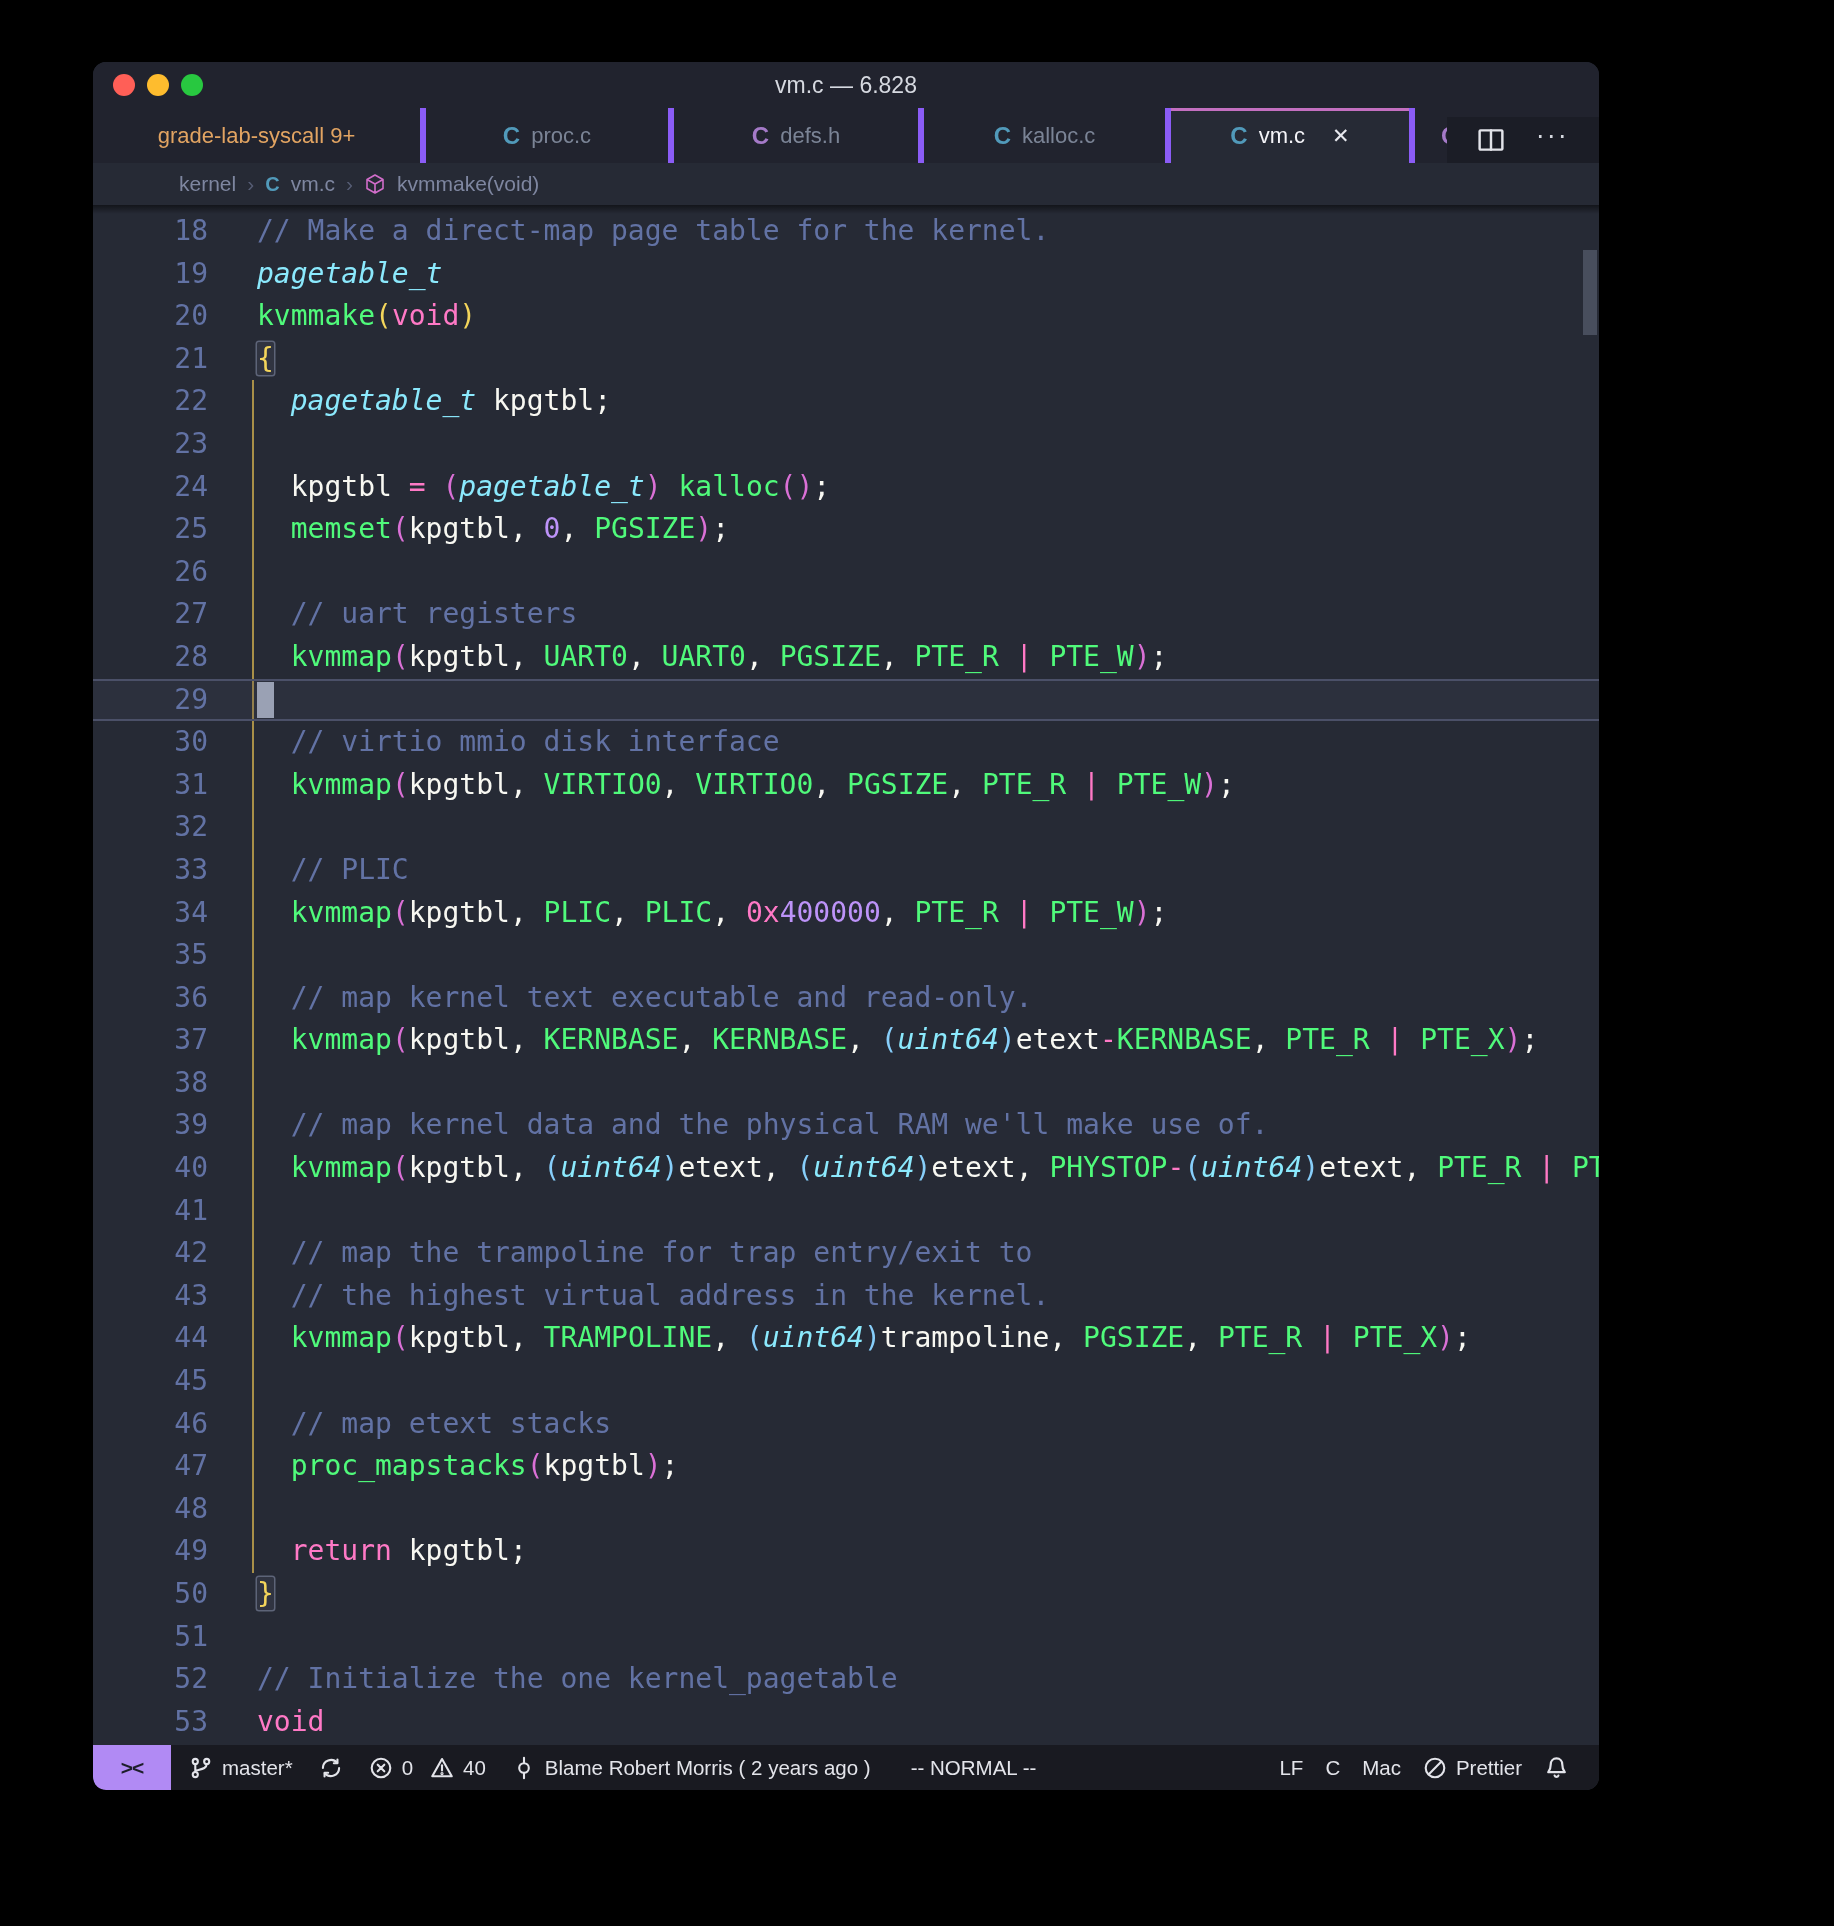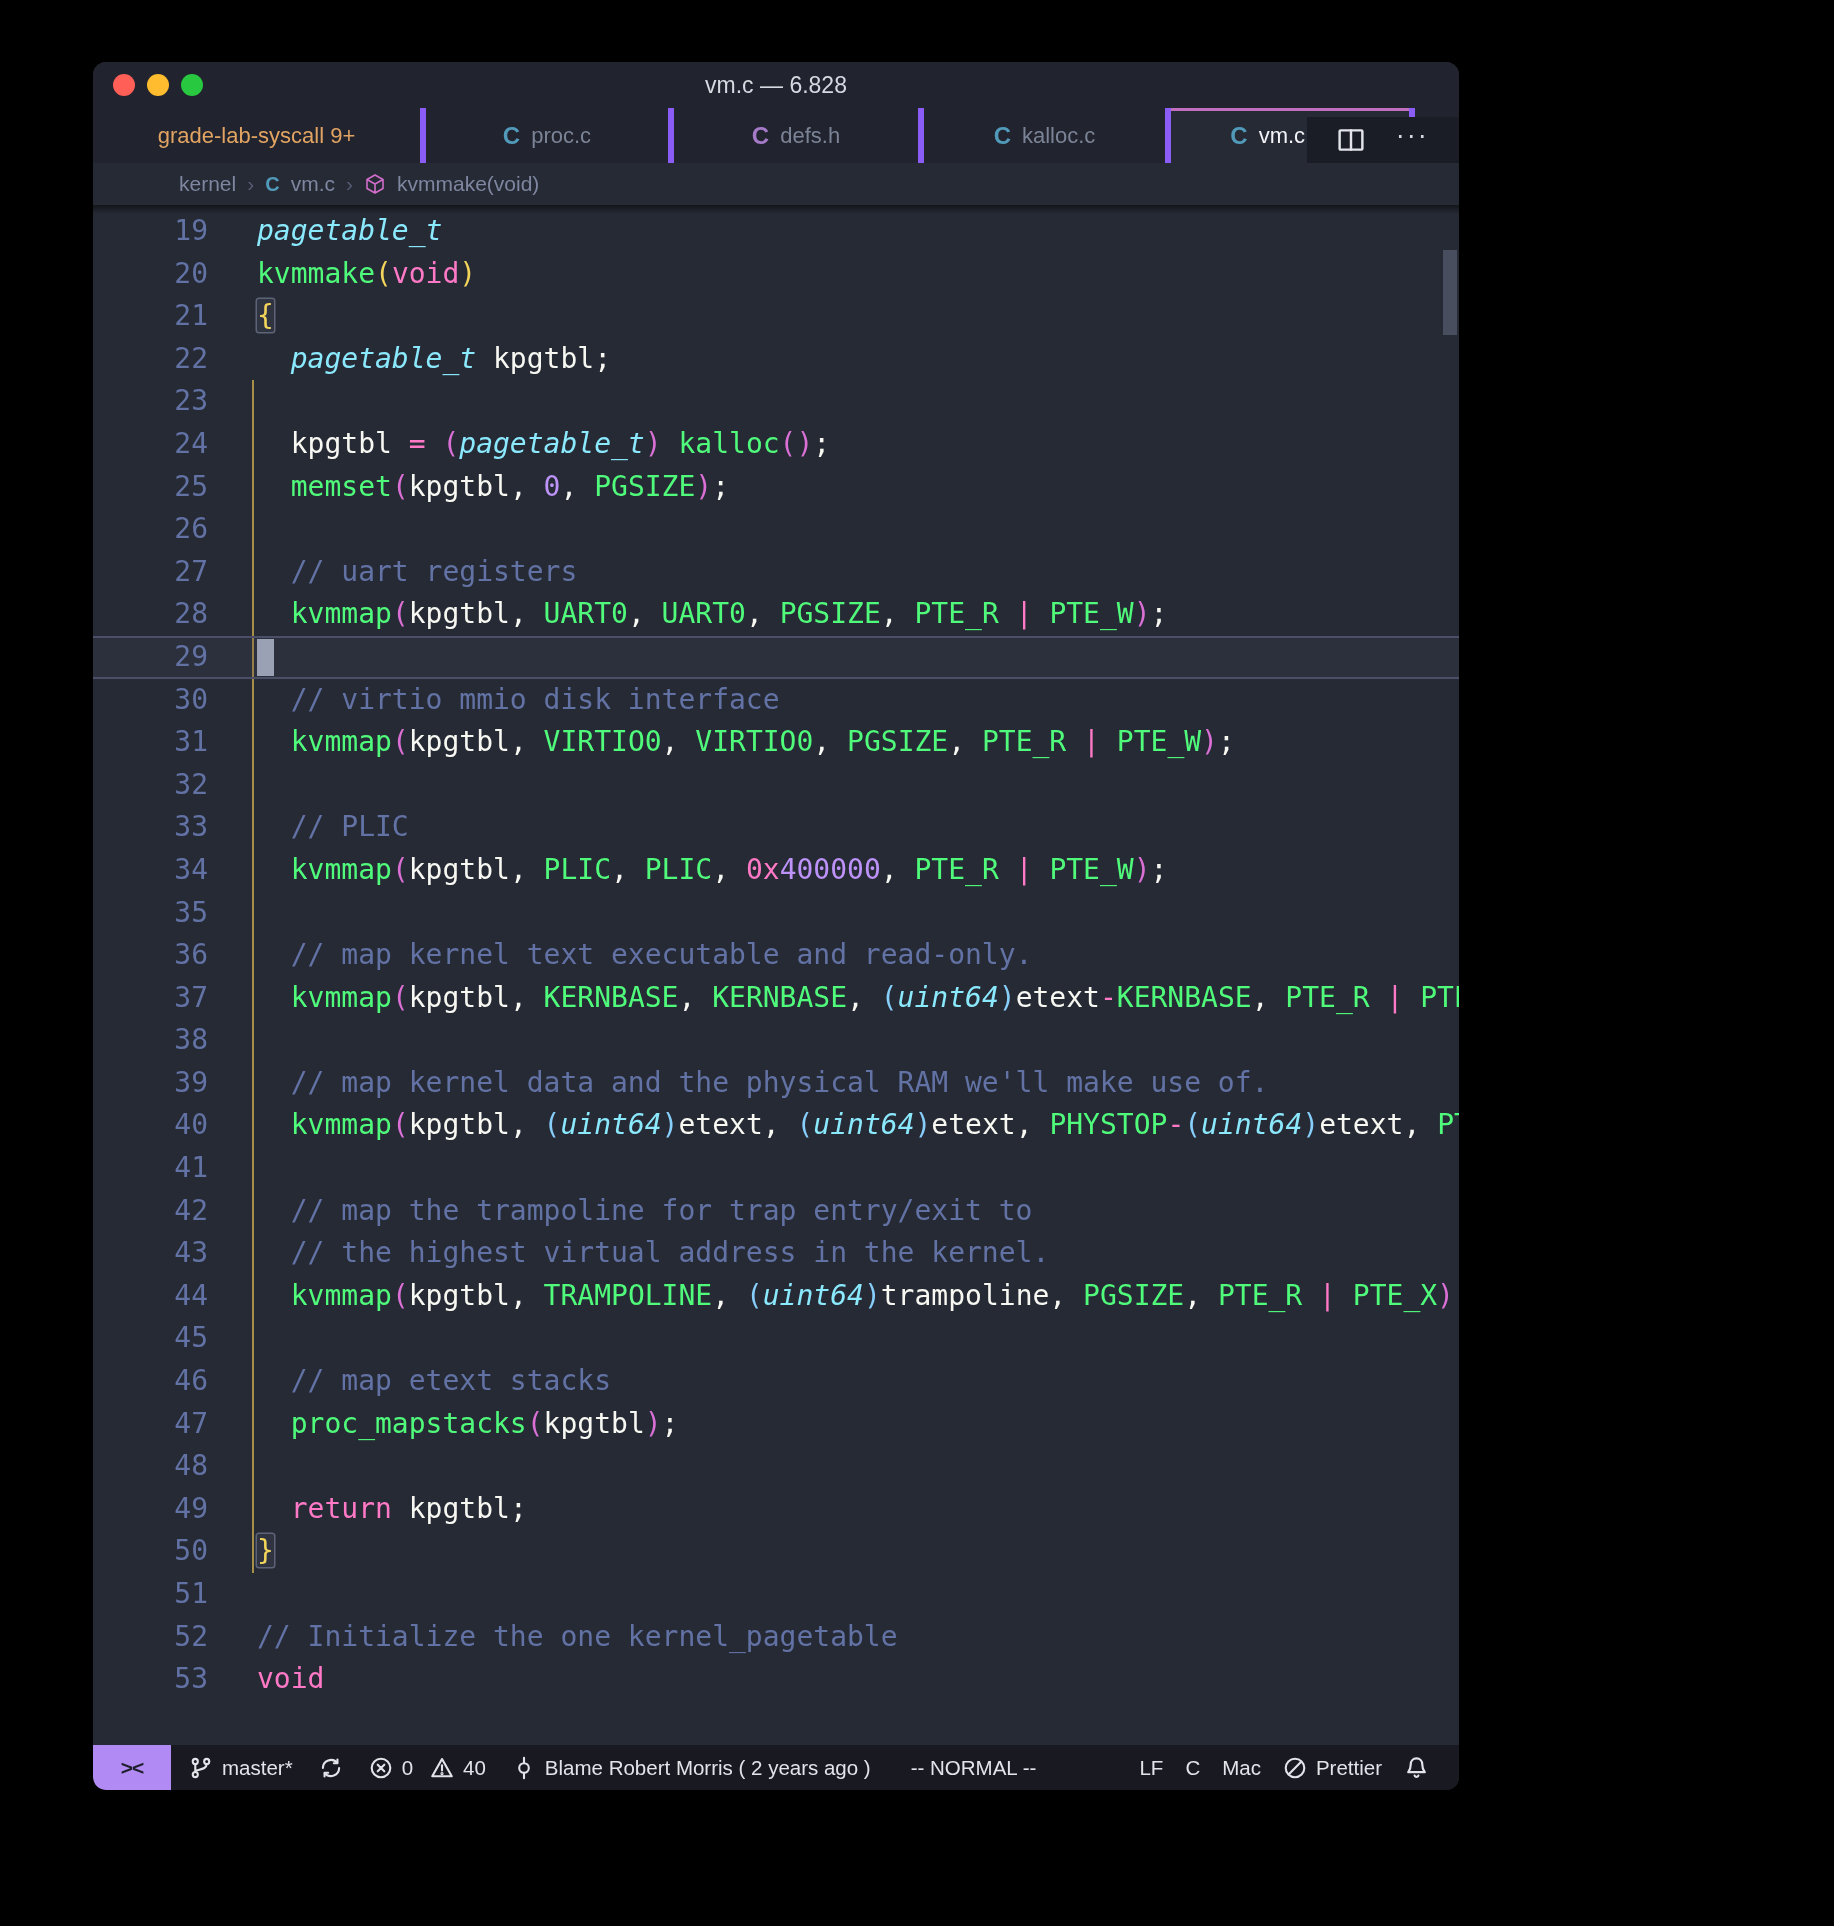--- a/index.html
+++ b/index.html
@@ -1,19 +1,19 @@
 <!DOCTYPE html>
 <html><head>
 <meta charset="utf-8">
 <style>
   html,body{margin:0;padding:0;}
   body{width:1834px;height:1926px;background:#000;position:relative;
        font-family:"Liberation Sans",sans-serif;-webkit-font-smoothing:antialiased;}
 
-  .window{position:absolute;left:93px;top:62px;width:1366px;height:1728px;
+  .window{position:absolute;left:93px;top:62px;width:1506px;height:1728px;
           background:var(--editor_bg,#262a35);border-radius:13px;overflow:hidden;
           display:flex;flex-direction:column;box-shadow:0 30px 90px rgba(0,0,0,.85);}
 
   
   .titlebar{height:46px;flex:none;background:var(--chrome_bg,#21232e);
             display:flex;align-items:center;justify-content:center;position:relative;}
   .lights{position:absolute;left:20px;top:0;height:100%;display:flex;align-items:center;gap:12px;}
   .light{width:22px;height:22px;border-radius:50%;}
   .light.r{background:#ff5f57}.light.y{background:#febc2e}.light.g{background:#28c840}
   .title{color:#d6d9e0;font-size:23px;}
@@ -144,20 +144,21 @@
     <span class="bc-sep">›</span>
     <svg width="22" height="22" viewBox="0 0 22 22" style="stroke:#d16dca;fill:none;stroke-width:1.6;stroke-linejoin:round;">
       <path d="M11 2 L19 6.5 V15.5 L11 20 L3 15.5 V6.5 Z M3 6.5 L11 11 L19 6.5 M11 11 V20"></path>
     </svg>
     <span>kvmmake(void)</span>
   </div>
 
   <div class="code">
     <div class="iguide"></div>
     <div class="rows">
+        <div class="row"><div class="ln">18</div><div class="lc"><span class="cm">// Make a direct-map page table for the kernel.</span></div></div>
         <div class="row"><div class="ln">19</div><div class="lc"><span class="ty">pagetable_t</span></div></div>
         <div class="row"><div class="ln">20</div><div class="lc"><span class="fn">kvmmake</span><span class="b1">(</span><span class="kw">void</span><span class="b1">)</span></div></div>
         <div class="row"><div class="ln">21</div><div class="lc"><span class="b1m">{</span></div></div>
         <div class="row"><div class="ln">22</div><div class="lc"><span class="pl">  </span><span class="ty">pagetable_t</span><span class="pl"> kpgtbl;</span></div></div>
         <div class="row"><div class="ln">23</div><div class="lc"></div></div>
         <div class="row"><div class="ln">24</div><div class="lc"><span class="pl">  kpgtbl </span><span class="op">=</span><span class="pl"> </span><span class="b2">(</span><span class="ty">pagetable_t</span><span class="b2">)</span><span class="pl"> </span><span class="fn">kalloc</span><span class="b2">()</span><span class="pl">;</span></div></div>
         <div class="row"><div class="ln">25</div><div class="lc"><span class="pl">  </span><span class="fn">memset</span><span class="b2">(</span><span class="pl">kpgtbl, </span><span class="nu">0</span><span class="pl">, </span><span class="ct">PGSIZE</span><span class="b2">)</span><span class="pl">;</span></div></div>
         <div class="row"><div class="ln">26</div><div class="lc"></div></div>
         <div class="row"><div class="ln">27</div><div class="lc"><span class="cm">  // uart registers</span></div></div>
         <div class="row"><div class="ln">28</div><div class="lc"><span class="pl">  </span><span class="fn">kvmmap</span><span class="b2">(</span><span class="pl">kpgtbl, </span><span class="ct">UART0</span><span class="pl">, </span><span class="ct">UART0</span><span class="pl">, </span><span class="ct">PGSIZE</span><span class="pl">, </span><span class="ct">PTE_R</span><span class="pl"> </span><span class="op">|</span><span class="pl"> </span><span class="ct">PTE_W</span><span class="b2">)</span><span class="pl">;</span></div></div>

